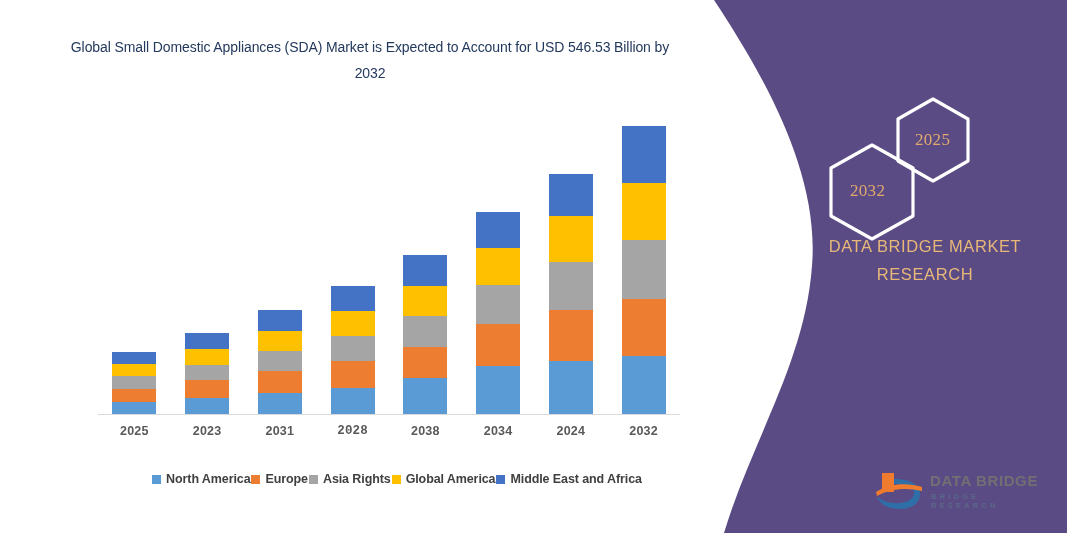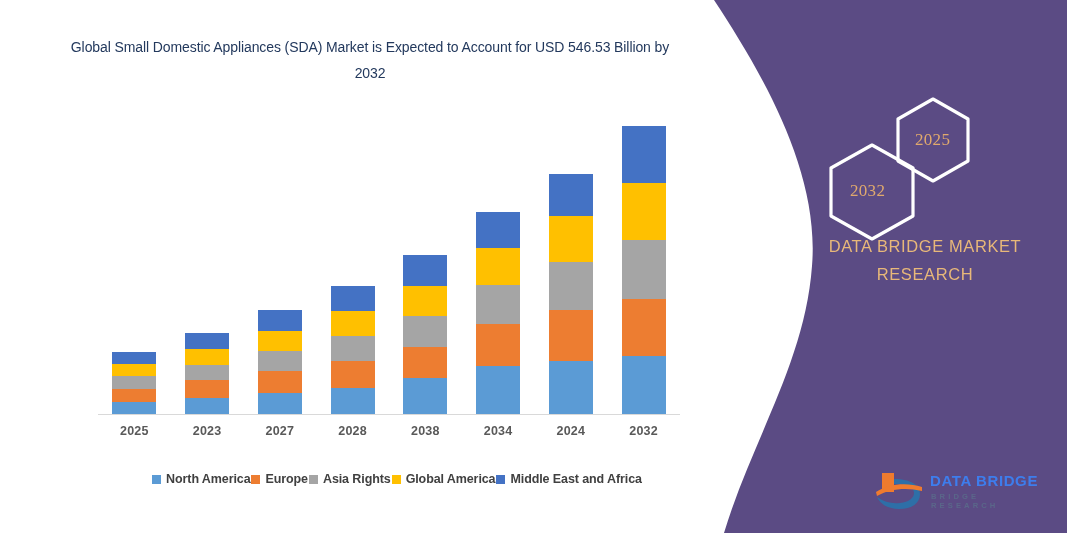--- a/index.html
+++ b/index.html
@@ -178,21 +178,21 @@
     top: 470px;
     width: 175px;
     height: 46px;
   }
   .logo-word {
     position: absolute;
     left: 58px;
     top: 2px;
     font-size: 15px;
     font-weight: bold;
-    color: #3b82f6;
+    color: #737373;
     letter-spacing: 0.6px;
     opacity: .92;
   }
   .logo-sub {
     position: absolute;
     left: 59px;
     top: 22px;
     font-size: 7.6px;
     font-weight: bold;
     color: #5a6a8a;
@@ -319,22 +319,22 @@
           <div class="seg" style="background: rgb(165, 165, 165); height: 58.9667px;"></div>
           <div class="seg" style="background: rgb(237, 125, 49); height: 56.9333px;"></div>
           <div class="seg" style="background: rgb(91, 155, 213); height: 58.9667px;"></div>
         </div>
       </div>
     </div>
   <div id="axis-line"></div>
   <div class="xlabels">
       <div class="xlabel" style="left: 2.375px;">2025</div>
       <div class="xlabel" style="left: 75.125px;">2023</div>
-      <div class="xlabel" style="left: 147.875px;">2027</div>
-      <div class="xlabel" style="left: 220.625px;">2028</div>
+      <div class="xlabel" style="left: 147.875px;">2031</div>
+      <div class="xlabel" style="left: 220.625px; font-family: Liberation Mono, monospace;">2028</div>
       <div class="xlabel" style="left: 293.375px;">2038</div>
       <div class="xlabel" style="left: 366.125px;">2034</div>
       <div class="xlabel" style="left: 438.875px;">2024</div>
       <div class="xlabel" style="left: 511.625px;">2032</div>
     </div>
 
   <div id="legend">
       <div class="legend-item">
         <span class="legend-swatch" style="background: rgb(91, 155, 213);"></span>
         <span class="legend-label">North America</span>

